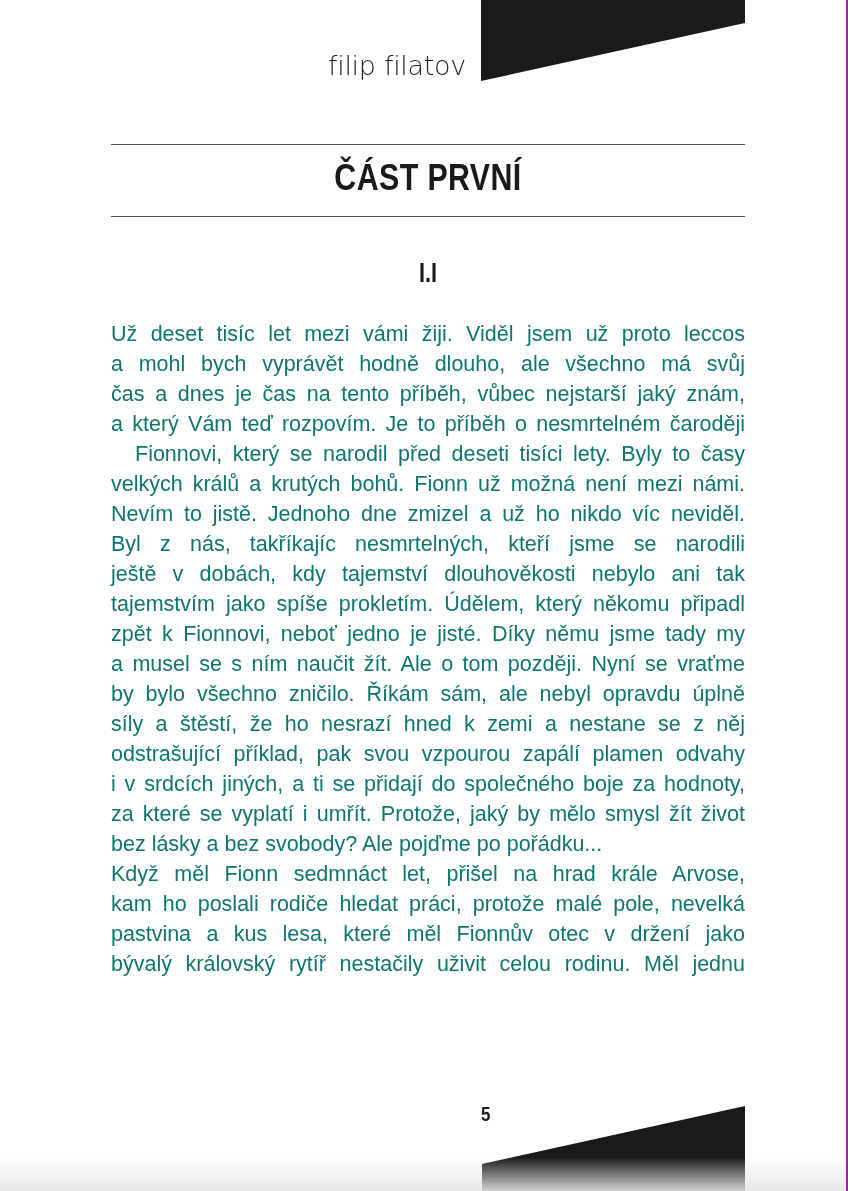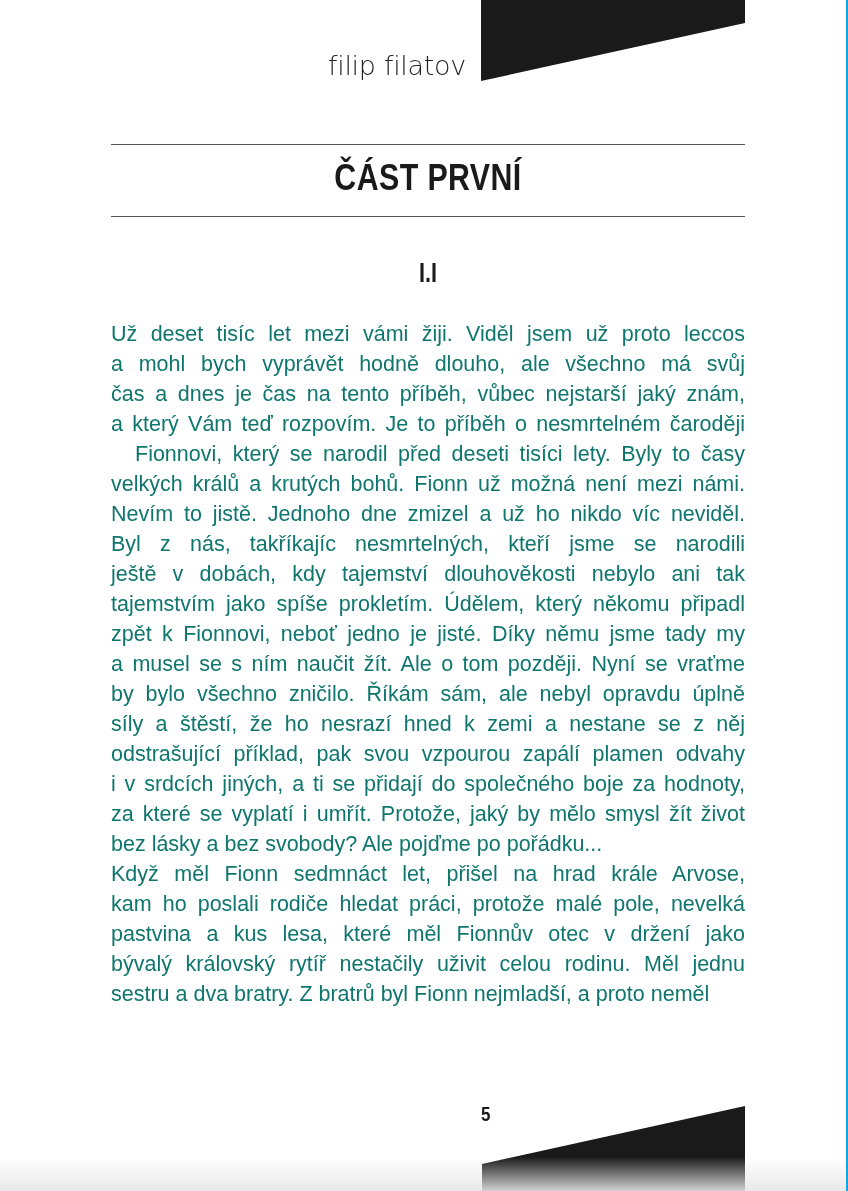--- a/index.html
+++ b/index.html
@@ -13,21 +13,21 @@
       position: relative;
       overflow: hidden;
       color: #1b1b1b;
     }
     .page {
       position: absolute;
       left: 0; top: 0;
       width: 846px;
       height: 1191px;
       background: #ffffff;
-      border-right: 2px solid #0ea5e9;
+      border-right: 2px solid #a21caf;
     }
     .bottom-shade {
       position: absolute;
       left: 0; right: 0;
       bottom: 0;
       height: 34px;
       background: linear-gradient(to bottom, rgba(255,255,255,0), rgba(230,230,230,0.9));
       pointer-events: none;
     }
     .header-shape {
@@ -164,21 +164,20 @@
         <span class="line"><span style="white-space: nowrap;">odstrašující příklad, pak svou vzpourou zapálí plamen odvahy</span></span>
         <span class="line"><span style="white-space: nowrap;">i v srdcích jiných, a ti se přidají do společného boje za hodnoty,</span></span>
         <span class="line"><span style="white-space: nowrap;">za které se vyplatí i umřít. Protože, jaký by mělo smysl žít život</span></span>
         <span class="line last"><span style="white-space: nowrap;">bez lásky a bez svobody? Ale pojďme po pořádku...</span></span>
       </div>
       <div>
         <span class="line"><span style="white-space: nowrap;">Když měl Fionn sedmnáct let, přišel na hrad krále Arvose,</span></span>
         <span class="line"><span style="white-space: nowrap;">kam ho poslali rodiče hledat práci, protože malé pole, nevelká</span></span>
         <span class="line"><span style="white-space: nowrap;">pastvina a kus lesa, které měl Fionnův otec v držení jako</span></span>
         <span class="line"><span style="white-space: nowrap;">bývalý královský rytíř nestačily uživit celou rodinu. Měl jednu</span></span>
-        <span class="line last"><span style="white-space: nowrap;">sestru a dva bratry. Z bratrů byl Fionn nejmladší, a proto neměl</span></span>
       </div>
     </div>
 
   <div class="page-number">5</div>
 
   <svg class="footer-shape" viewBox="0 0 263 85" preserveAspectRatio="none">
     <polygon points="0,58 263,0 263,85 0,85" fill="#1a1a1a"></polygon>
   </svg>
 
   <div class="bottom-shade"></div>

